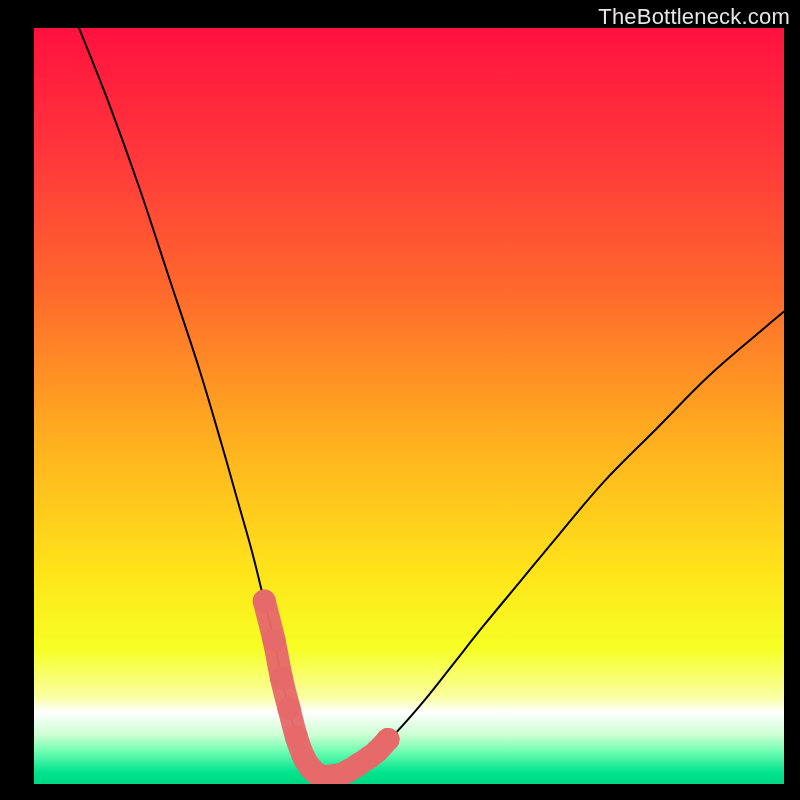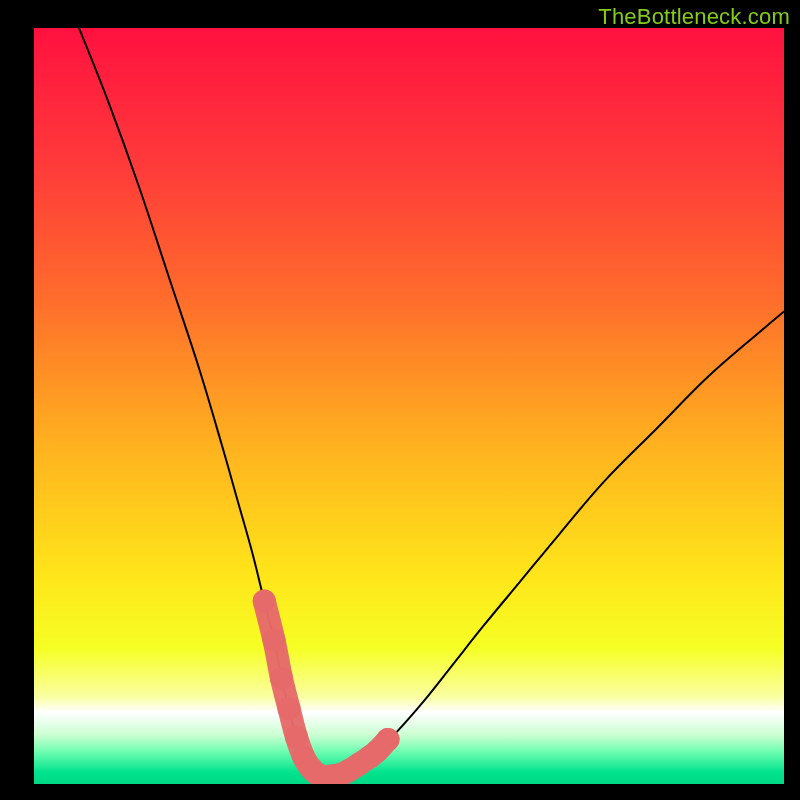--- a/index.html
+++ b/index.html
@@ -13,21 +13,21 @@
   }
   .frame {
     position: relative;
     width: 800px;
     height: 800px;
   }
   .watermark {
     position: absolute;
     top: 4px;
     right: 10px;
-    color: #84cc16;
+    color: #e5e5e5;
     font-size: 22px;
     font-weight: 500;
     letter-spacing: 0.2px;
     z-index: 10;
     user-select: none;
   }
   .plot-wrap {
     position: absolute;
     left: 34px;
     top: 28px;

